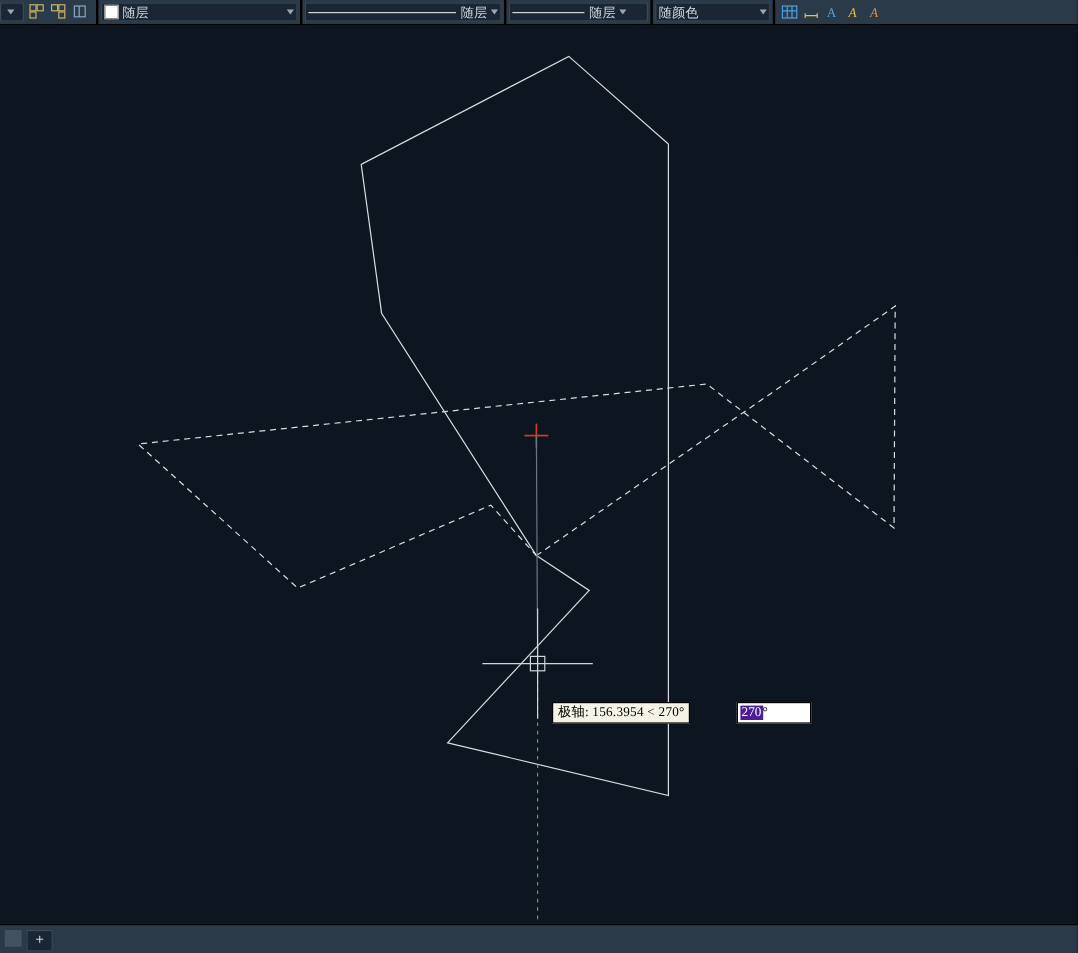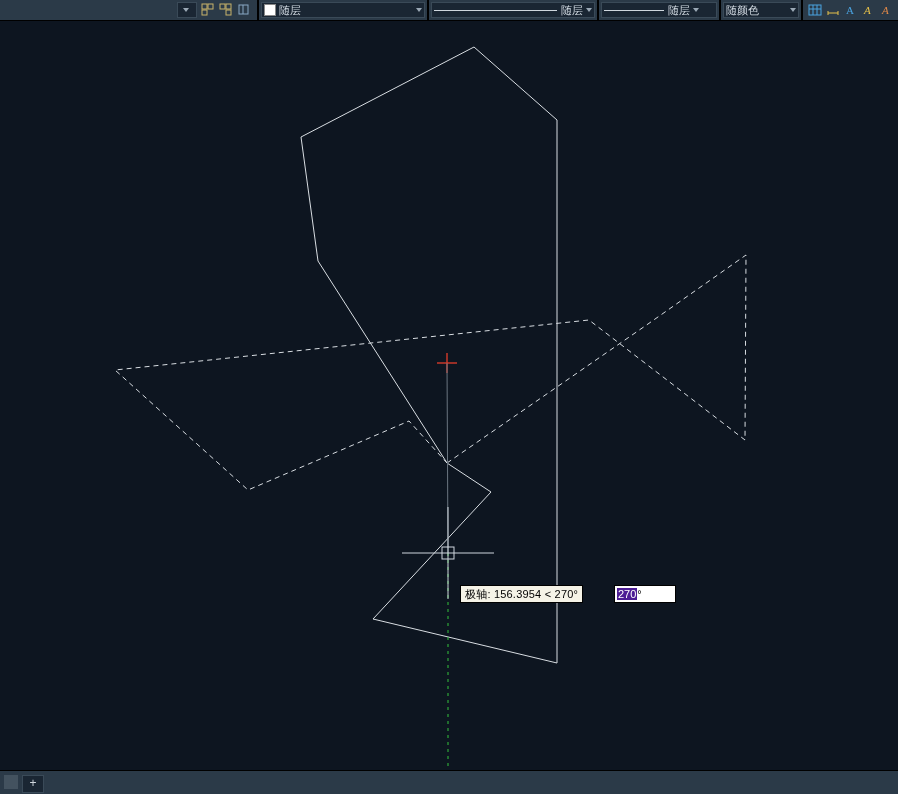--- a/index.html
+++ b/index.html
@@ -1,29 +1,29 @@
 <!DOCTYPE html>
 <html><head>
 <meta charset="utf-8">
 <style>
   html,body{margin:0;padding:0;width:898px;height:794px;background:#0d1520;font-family:"Microsoft YaHei",sans-serif;overflow:hidden;}
   
-  .toolbar{position:absolute;left:0;top:0;width:898px;height:20px;background:#2b3a48;border-bottom:1px solid #000;display:flex;align-items:center;font-size:11px;color:#d0d8e0;justify-content:flex-end;}
+  .toolbar{position:absolute;left:0;top:0;width:898px;height:20px;background:#2b3a48;border-bottom:1px solid #000;display:flex;align-items:center;font-size:11px;color:#d0d8e0;}
   .tb-sep{width:2px;height:20px;background:#000;margin:0 2px;}
   .dd{height:16px;background:#1a2633;border:1px solid #3a4a58;display:flex;align-items:center;padding:0 2px;position:relative;box-sizing:border-box;}
   .dd .label{flex:1;white-space:nowrap;overflow:hidden;}
   .dd .caret{width:0;height:0;border-left:3px solid transparent;border-right:3px solid transparent;border-top:4px solid #9aa8b5;margin-left:3px;}
   .icons{display:flex;gap:2px;margin:0 3px;}
   .tbicon{width:16px;height:16px;display:flex;align-items:center;justify-content:center;}
   .tbicon svg{width:14px;height:14px;}
   .swatch{width:10px;height:10px;border:1px solid #888;margin-right:3px;flex:none;}
   .lt-preview{flex:1;height:0;border-top:1px solid #cfd6dd;margin-right:4px;}
   .lw-preview{flex:none;width:60px;height:0;border-top:1px solid #cfd6dd;margin-right:4px;}
   
-  .canvas-wrap{position:absolute;left:0;top:21px;width:898px;height:749px;background:#0d1520;}
+  .canvas-wrap{position:absolute;left:0;top:21px;width:898px;height:749px;background:#0d1520;font-family:Liberation Serif, serif;}
   svg.canvas{position:absolute;left:0;top:0;}
   
   .tip-box{position:absolute;left:460px;top:564px;background:#f5f3e7;border:1px solid #000;height:16px;font-size:11px;color:#000;padding:0 4px;line-height:16px;letter-spacing:.2px;white-space:nowrap;}
   .inp-box{position:absolute;left:614px;top:564px;width:56px;height:16px;background:#fff;border:1px solid #000;font-size:11px;color:#000;line-height:16px;padding:0 2px;}
   .inp-box .sel{background:#4c1d95;color:#fff;padding:0 1px;}
   
   .tabstrip{position:absolute;left:0;top:770px;width:898px;height:24px;background:#2b3a48;border-top:1px solid #000;display:flex;align-items:flex-start;}
   .tabstrip .handle{width:14px;height:14px;background:#43525f;margin:4px 0 0 4px;}
   .tabstrip .plus{width:20px;height:16px;background:#1a2633;margin:4px 0 0 4px;color:#cfd6dd;text-align:center;font-size:12px;line-height:14px;border:1px solid #3a4a58;}
 </style>
@@ -78,21 +78,21 @@
   <div class="tb-sep"></div>
 
   <div class="dd" style="width:116px;">
     <span class="lw-preview"></span>
     <span class="label" style="flex:none;">随层</span>
     <span class="caret"></span>
   </div>
 
   <div class="tb-sep"></div>
 
-  <div class="dd" style="width:76px;">
+  <div class="dd" style="width:96px;">
     <span class="label">随颜色</span>
     <span class="caret"></span>
   </div>
 
   <div class="tb-sep"></div>
 
   <div class="icons" style="margin-left:2px;">
     <span class="tbicon">
       <svg viewBox="0 0 14 14">
           <rect x="1" y="2" width="12" height="10" fill="none" stroke="#4aa3e0"></rect>

